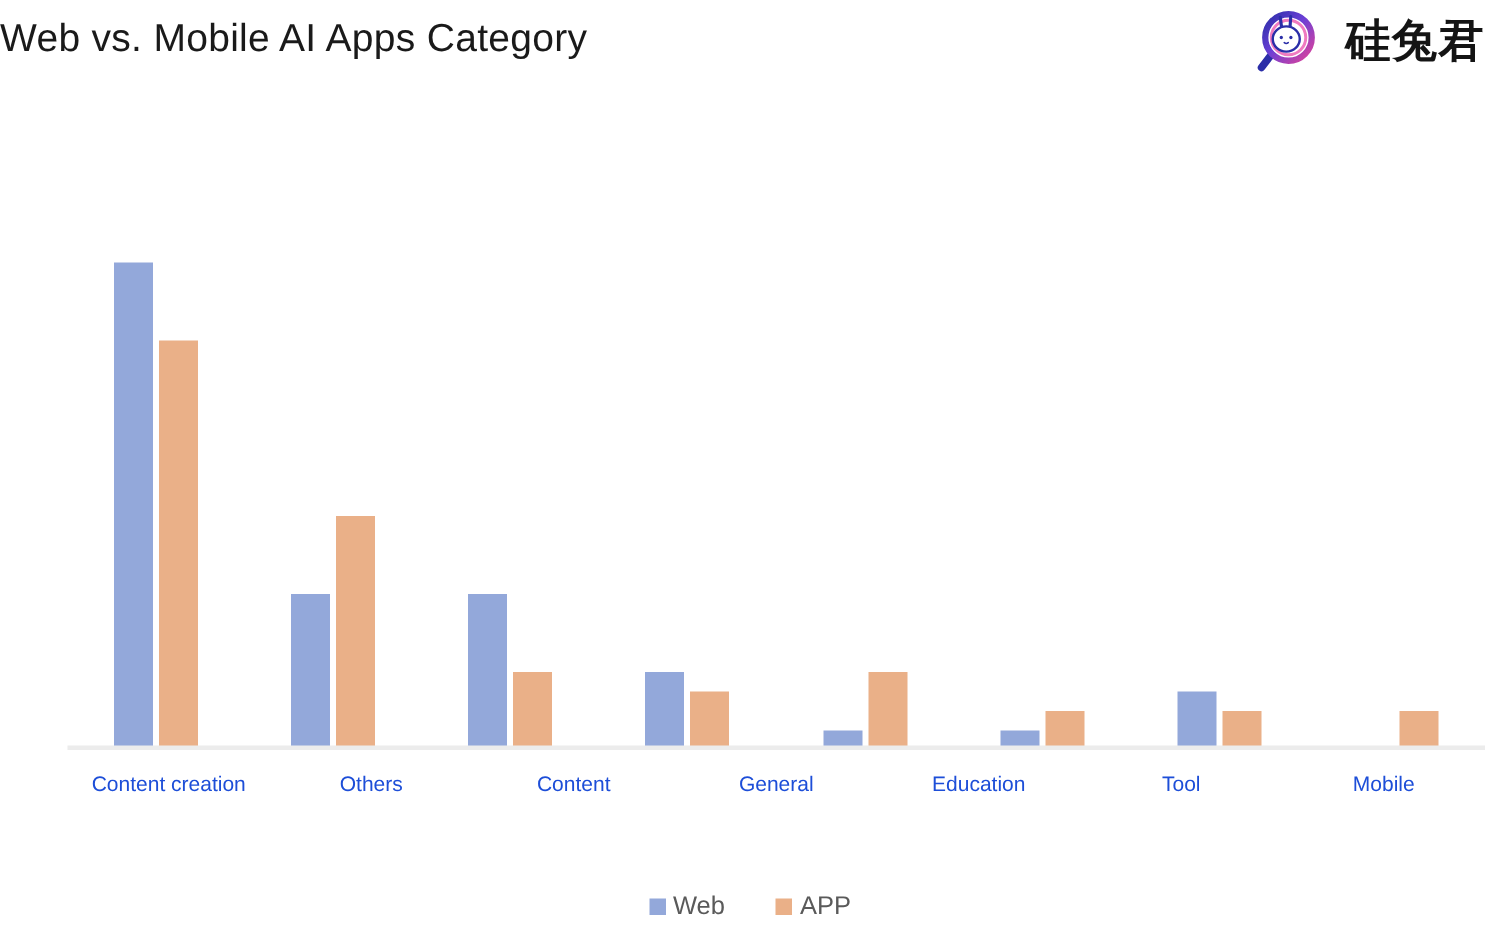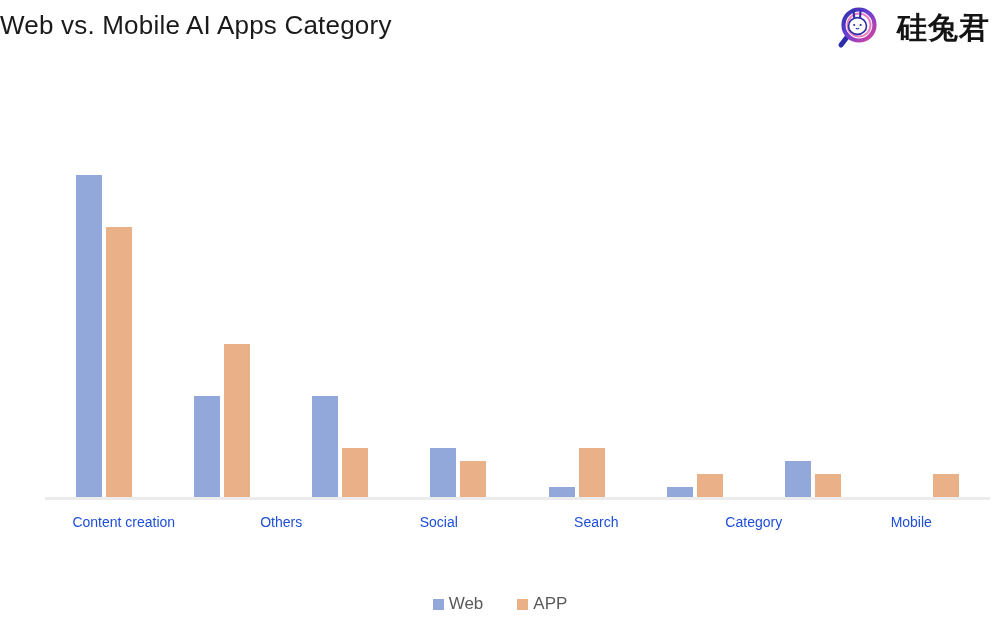--- a/index.html
+++ b/index.html
@@ -181,23 +181,24 @@
           <div class="bar web zero" title="AI assistant — Web: 0" style="height: 0px;"></div>
           <div class="bar app" title="AI assistant — APP: 2" style="height: 26px; background: rgb(234, 176, 136);"></div>
         </div>
       </div>
     <div class="axis-baseline"></div>
   </div>
 
   <div class="cat-labels">
       <div class="cat">Content creation</div>
       <div class="cat">Others</div>
-      <div class="cat">Social</div>
-      <div class="cat">Search</div>
-      <div class="cat">Category</div>
+      <div class="cat">Content</div>
+      <div class="cat">General</div>
+      <div class="cat">Education</div>
+      <div class="cat">Tool</div>
       <div class="cat">Mobile</div>
     </div>
 
   <div class="legend">
       <div class="legend-item">
         <span class="legend-swatch web" style="background: rgb(147, 168, 218);"></span>
         <span class="legend-label">Web</span>
       </div>
       <div class="legend-item">
         <span class="legend-swatch app" style="background: rgb(234, 176, 136);"></span>

